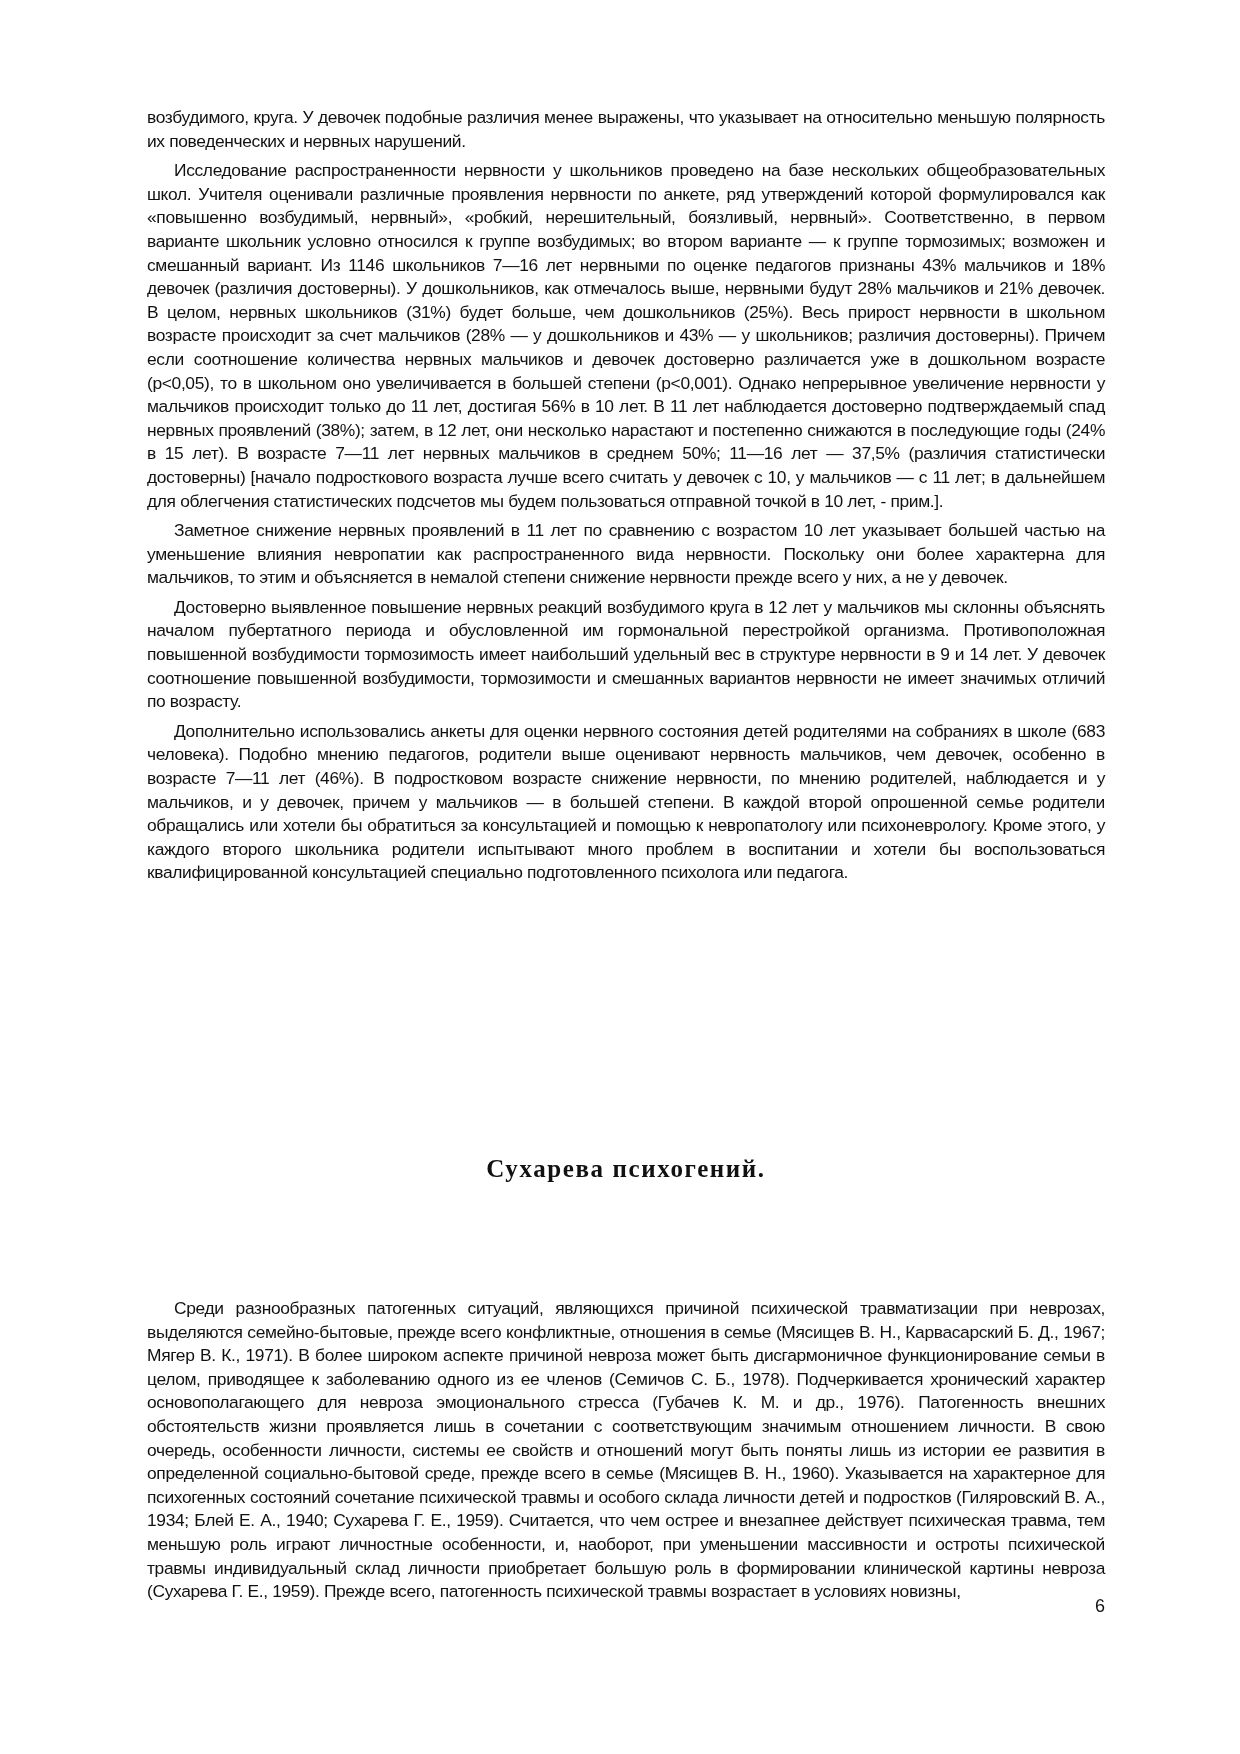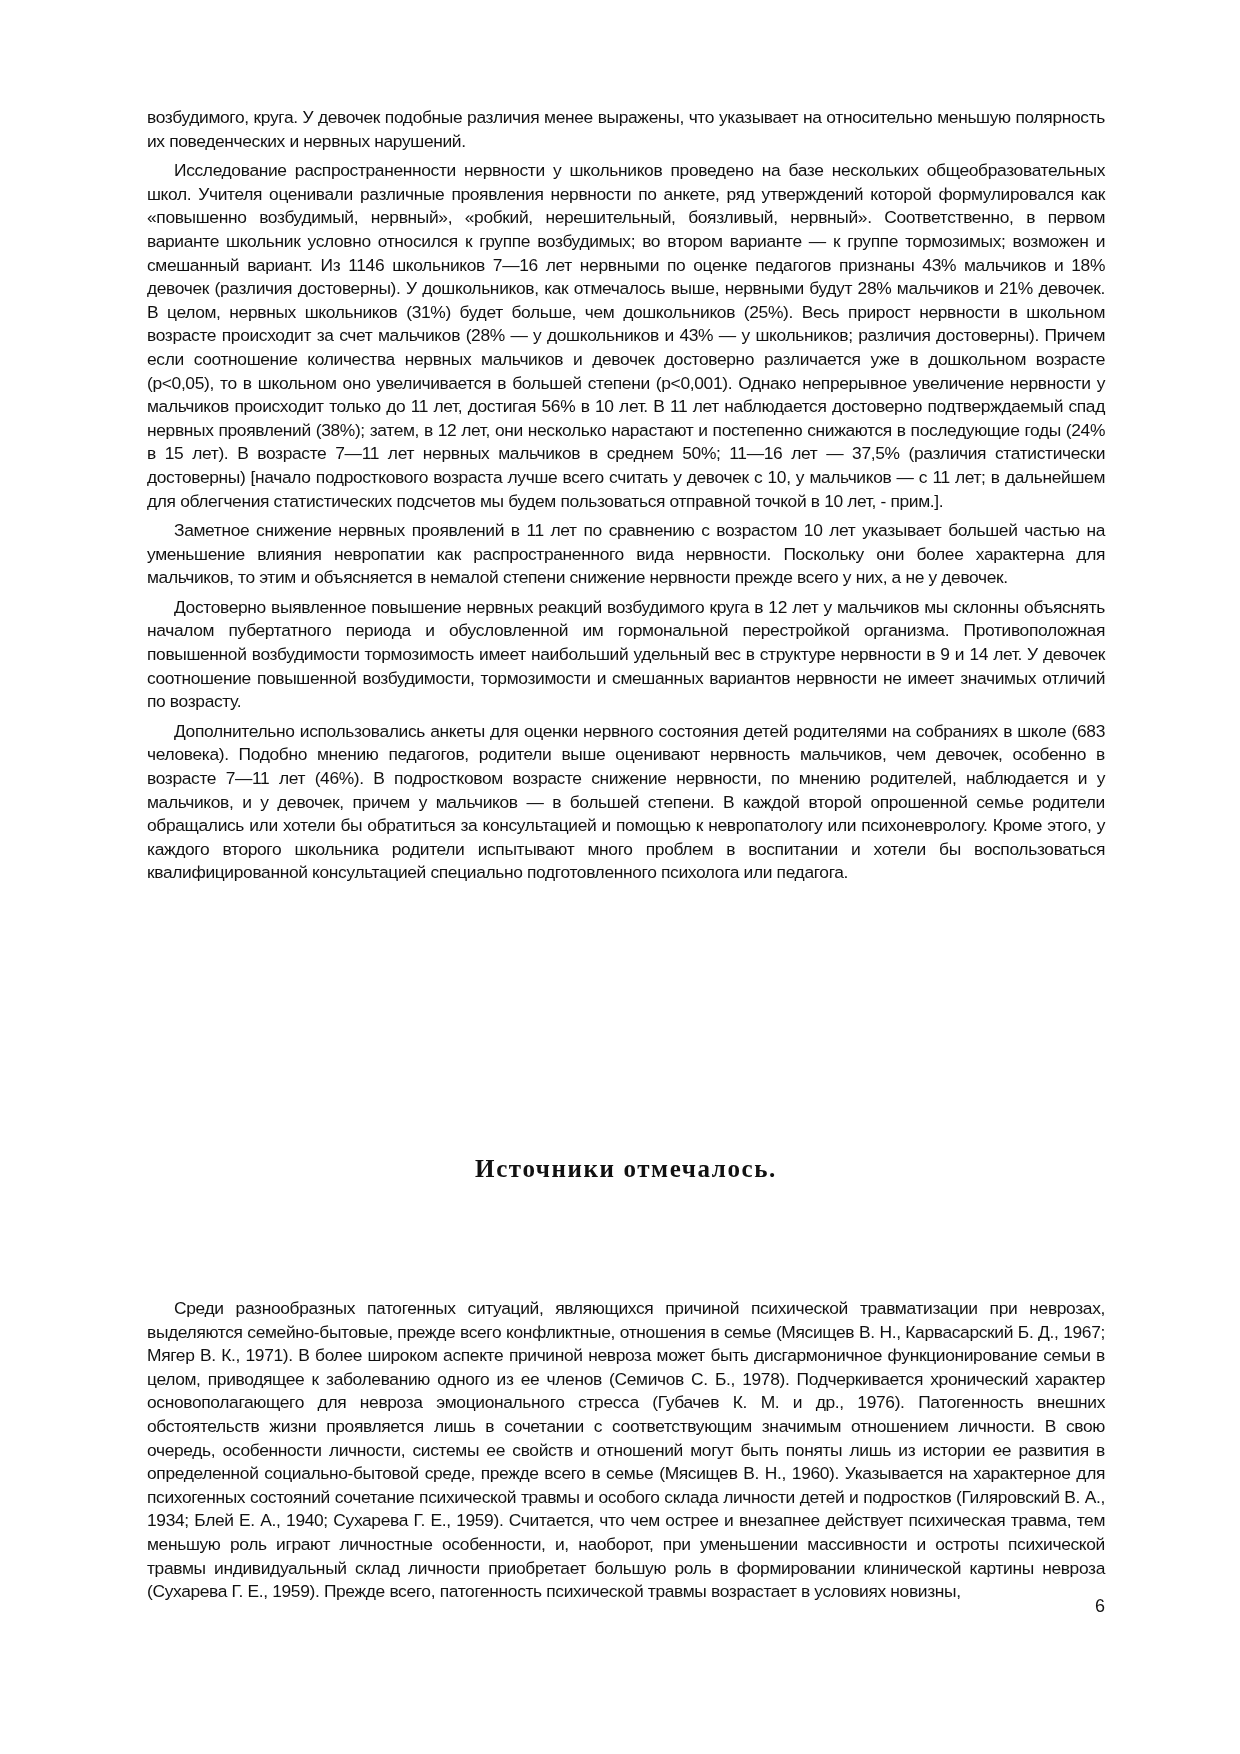--- a/index.html
+++ b/index.html
@@ -50,21 +50,21 @@
 <div class="page">
 
   <div class="text-block" style="top:106px;">
     <p class="para cont">возбудимого, круга. У девочек подобные различия менее выражены, что указывает на относительно меньшую полярность их поведенческих и нервных нарушений.</p>
     <p class="para">Исследование распространенности нервности у школьников проведено на базе нескольких общеобразовательных школ. Учителя оценивали различные проявления нервности по анкете, ряд утверждений которой формулировался как «повышенно возбудимый, нервный», «робкий, нерешительный, боязливый, нервный». Соответственно, в первом варианте школьник условно относился к группе возбудимых; во втором варианте — к группе тормозимых; возможен и смешанный вариант. Из 1146 школьников 7—16 лет нервными по оценке педагогов признаны 43% мальчиков и 18% девочек (различия достоверны). У дошкольников, как отмечалось выше, нервными будут 28% мальчиков и 21% девочек. В целом, нервных школьников (31%) будет больше, чем дошкольников (25%). Весь прирост нервности в школьном возрасте происходит за счет мальчиков (28% — у дошкольников и 43% — у школьников; различия достоверны). Причем если соотношение количества нервных мальчиков и девочек достоверно различается уже в дошкольном возрасте (p&lt;0,05), то в школьном оно увеличивается в большей степени (p&lt;0,001). Однако непрерывное увеличение нервности у мальчиков происходит только до 11 лет, достигая 56% в 10 лет. В 11 лет наблюдается достоверно подтверждаемый спад нервных проявлений (38%); затем, в 12 лет, они несколько нарастают и постепенно снижаются в последующие годы (24% в 15 лет). В возрасте 7—11 лет нервных мальчиков в среднем 50%; 11—16 лет — 37,5% (различия статистически достоверны) [начало подросткового возраста лучше всего считать у девочек с 10, у мальчиков — с 11 лет; в дальнейшем для облегчения статистических подсчетов мы будем пользоваться отправной точкой в 10 лет, - прим.].</p>
     <p class="para">Заметное снижение нервных проявлений в 11 лет по сравнению с возрастом 10 лет указывает большей частью на уменьшение влияния невропатии как распространенного вида нервности. Поскольку они более характерна для мальчиков, то этим и объясняется в немалой степени снижение нервности прежде всего у них, а не у девочек.</p>
     <p class="para">Достоверно выявленное повышение нервных реакций возбудимого круга в 12 лет у мальчиков мы склонны объяснять началом пубертатного периода и обусловленной им гормональной перестройкой организма. Противоположная повышенной возбудимости тормозимость имеет наибольший удельный вес в структуре нервности в 9 и 14 лет. У девочек соотношение повышенной возбудимости, тормозимости и смешанных вариантов нервности не имеет значимых отличий по возрасту.</p>
     <p class="para">Дополнительно использовались анкеты для оценки нервного состояния детей родителями на собраниях в школе (683 человека). Подобно мнению педагогов, родители выше оценивают нервность мальчиков, чем девочек, особенно в возрасте 7—11 лет (46%). В подростковом возрасте снижение нервности, по мнению родителей, наблюдается и у мальчиков, и у девочек, причем у мальчиков — в большей степени. В каждой второй опрошенной семье родители обращались или хотели бы обратиться за консультацией и помощью к невропатологу или психоневрологу. Кроме этого, у каждого второго школьника родители испытывают много проблем в воспитании и хотели бы воспользоваться квалифицированной консультацией специально подготовленного психолога или педагога.</p>
   </div>
 
-  <h2 class="heading">Источники отмечалось.</h2>
+  <h2 class="heading">Сухарева психогений.</h2>
 
   <div class="text-block" style="top:1297px;">
     <p class="para">Среди разнообразных патогенных ситуаций, являющихся причиной психической травматизации при неврозах, выделяются семейно-бытовые, прежде всего конфликтные, отношения в семье (Мясищев В. Н., Карвасарский Б. Д., 1967; Мягер В. К., 1971). В более широком аспекте причиной невроза может быть дисгармоничное функционирование семьи в целом, приводящее к заболеванию одного из ее членов (Семичов С. Б., 1978). Подчеркивается хронический характер основополагающего для невроза эмоционального стресса (Губачев К. М. и др., 1976). Патогенность внешних обстоятельств жизни проявляется лишь в сочетании с соответствующим значимым отношением личности. В свою очередь, особенности личности, системы ее свойств и отношений могут быть поняты лишь из истории ее развития в определенной социально-бытовой среде, прежде всего в семье (Мясищев В. Н., 1960). Указывается на характерное для психогенных состояний сочетание психической травмы и особого склада личности детей и подростков (Гиляровский В. А., 1934; Блей Е. А., 1940; Сухарева Г. Е., 1959). Считается, что чем острее и внезапнее действует психическая травма, тем меньшую роль играют личностные особенности, и, наоборот, при уменьшении массивности и остроты психической травмы индивидуальный склад личности приобретает большую роль в формировании клинической картины невроза (Сухарева Г. Е., 1959). Прежде всего, патогенность психической травмы возрастает в условиях новизны,</p>
   </div>
 
   <div class="page-number">6</div>
 
 </div>
 
 </body></html>

